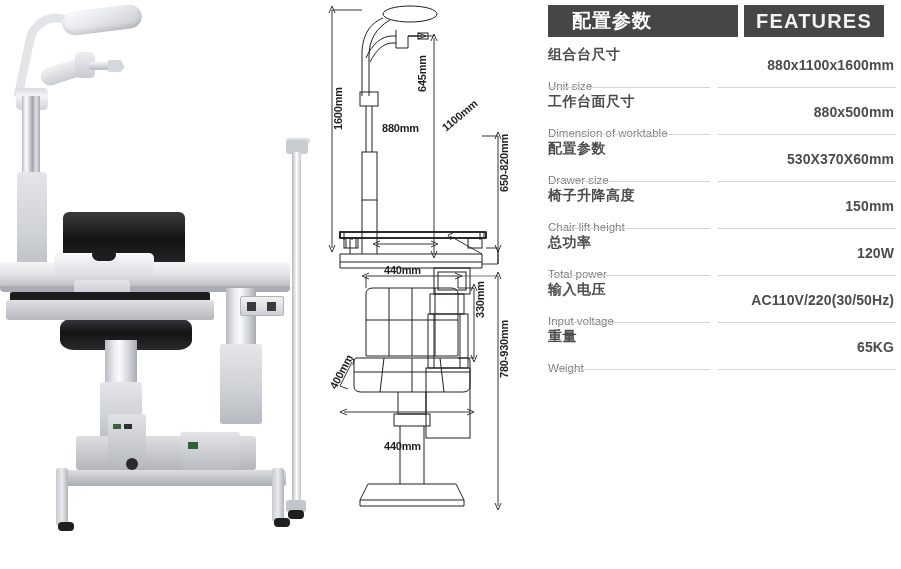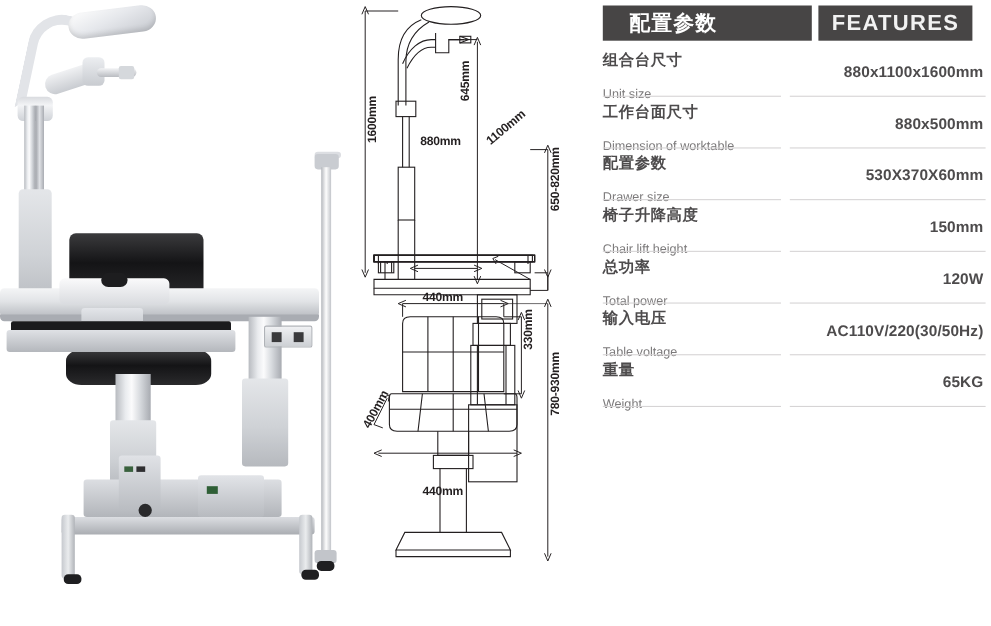--- a/index.html
+++ b/index.html
@@ -404,21 +404,21 @@
           </div>
           <div class="val">120W</div>
           <div class="sep">
             <i class="a"></i>
             <i class="b"></i>
           </div>
         </div>
         <div class="row">
           <div class="lbl">
             <span class="cn">输入电压</span>
-            <span class="en">Table voltage</span>
+            <span class="en">Input voltage</span>
           </div>
           <div class="val">AC110V/220(30/50Hz)</div>
           <div class="sep">
             <i class="a"></i>
             <i class="b"></i>
           </div>
         </div>
         <div class="row">
           <div class="lbl">
             <span class="cn">重量</span>

